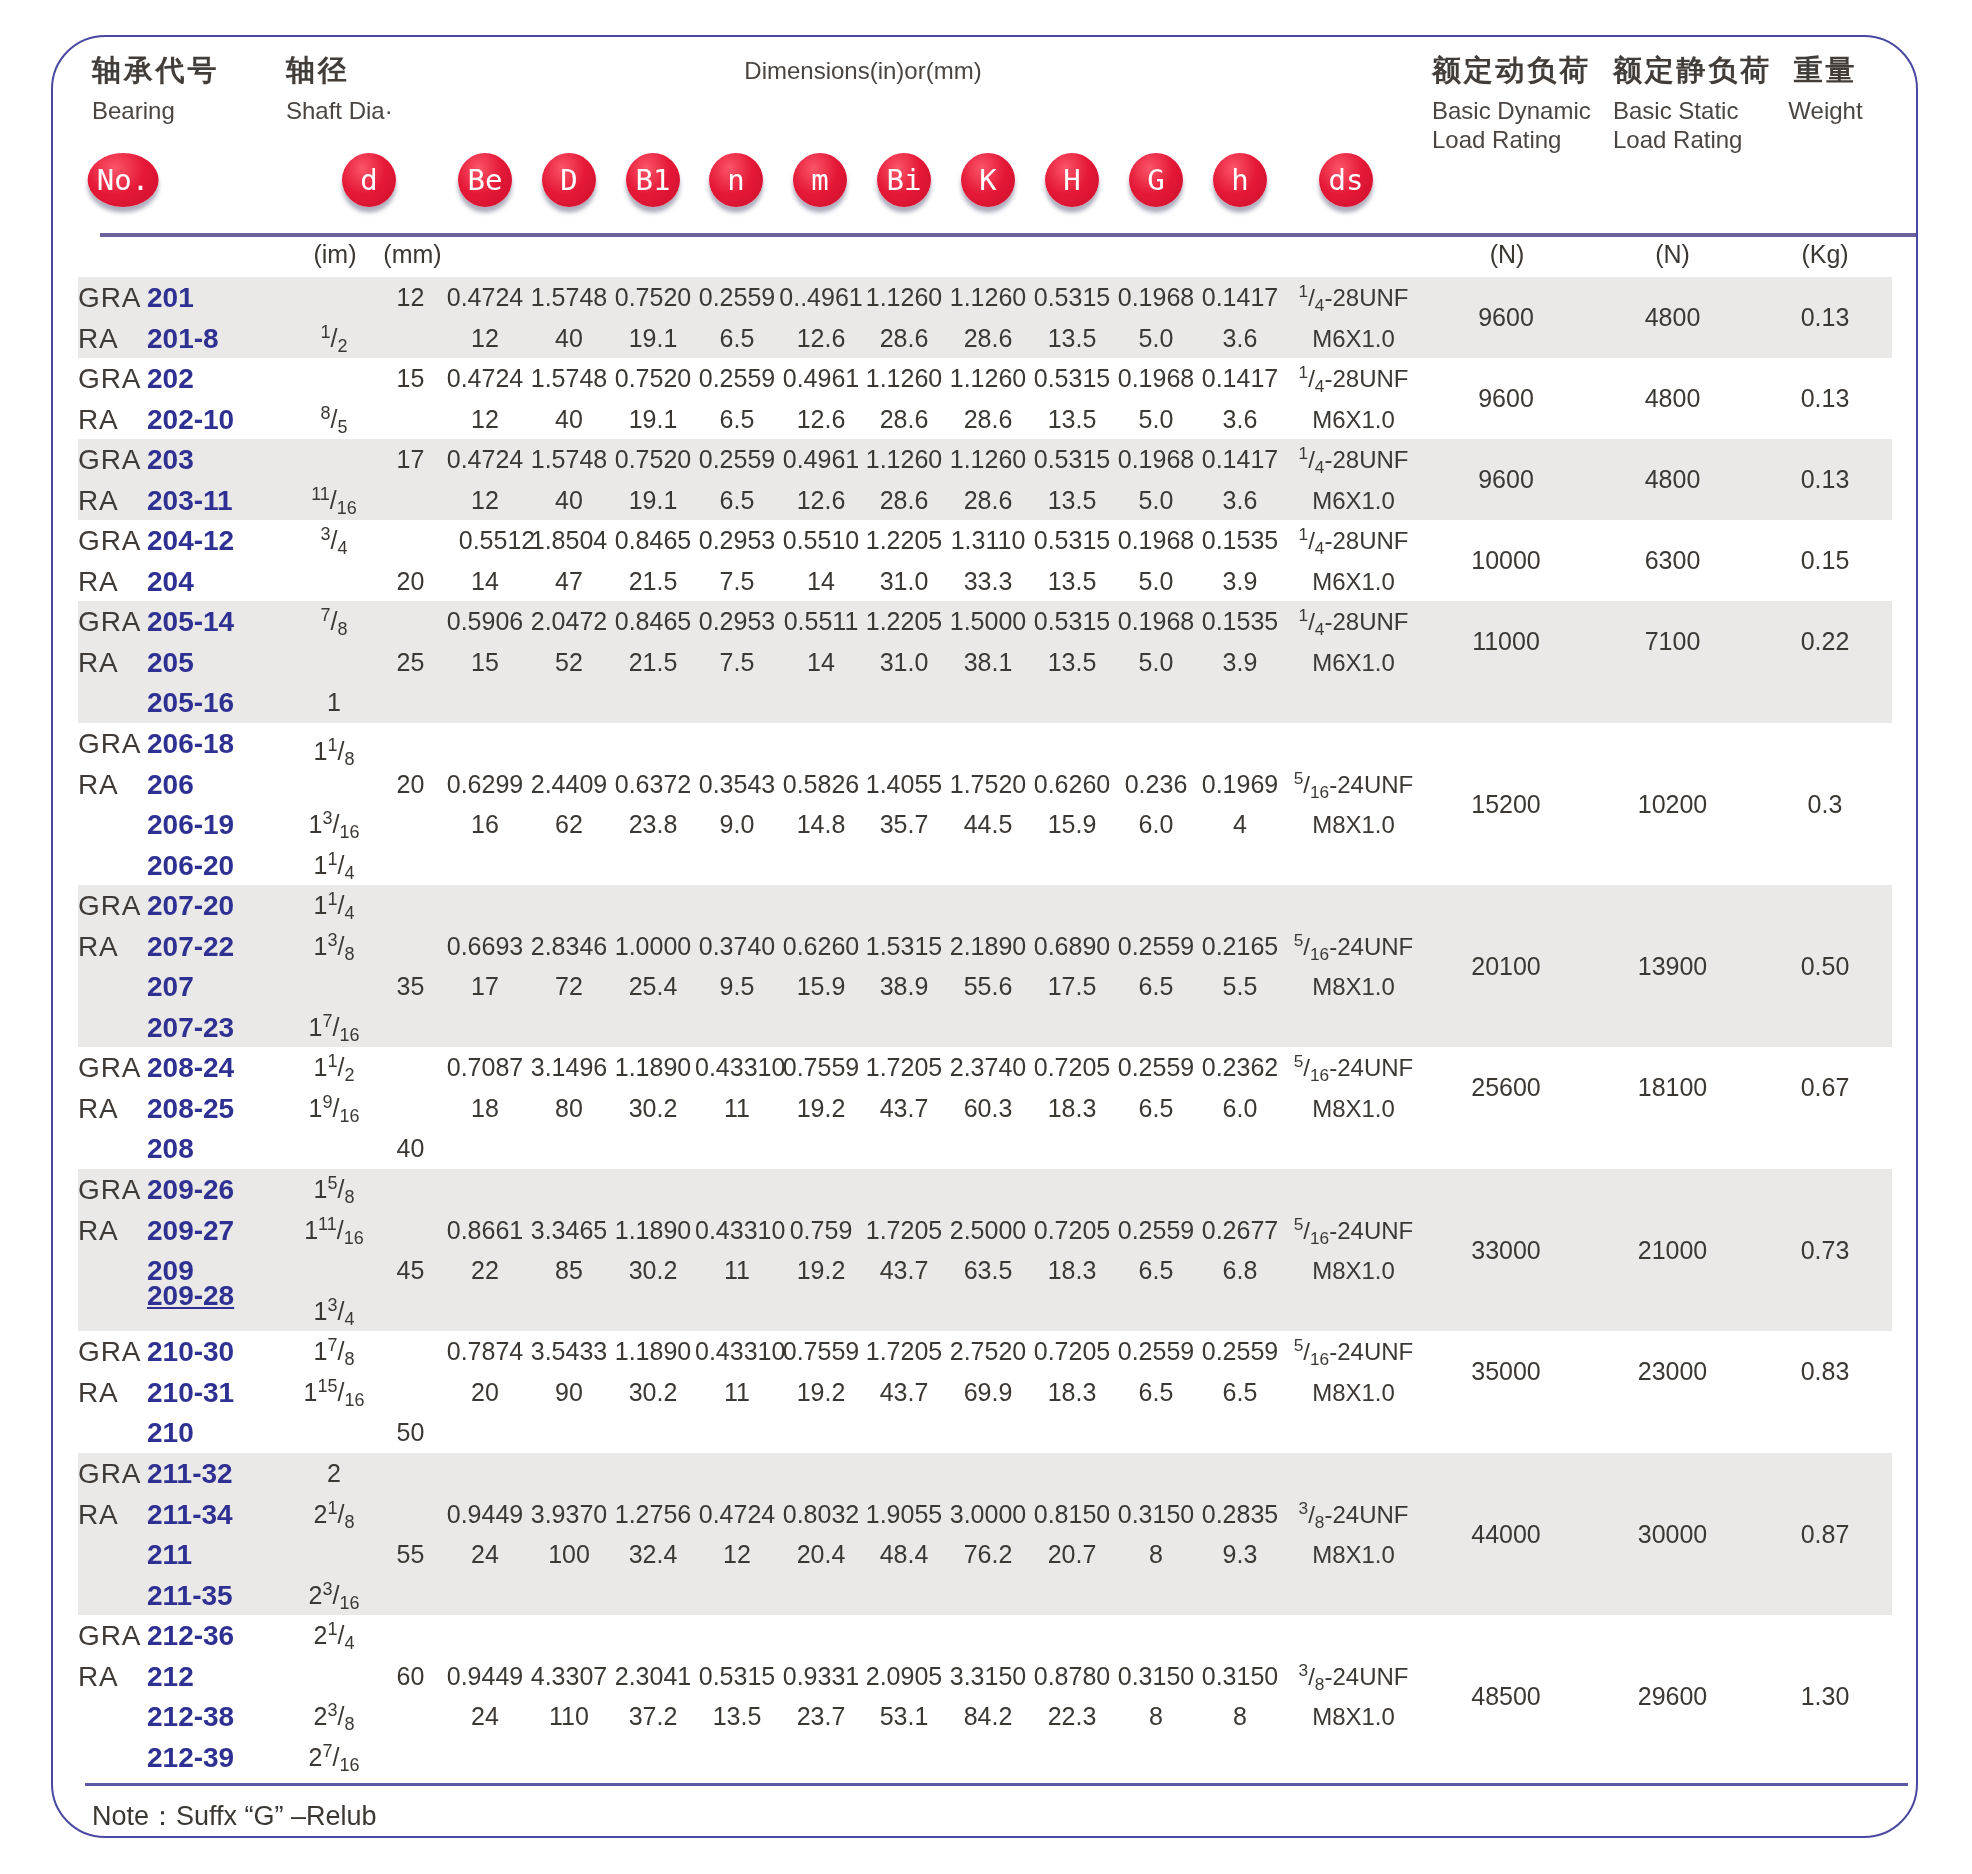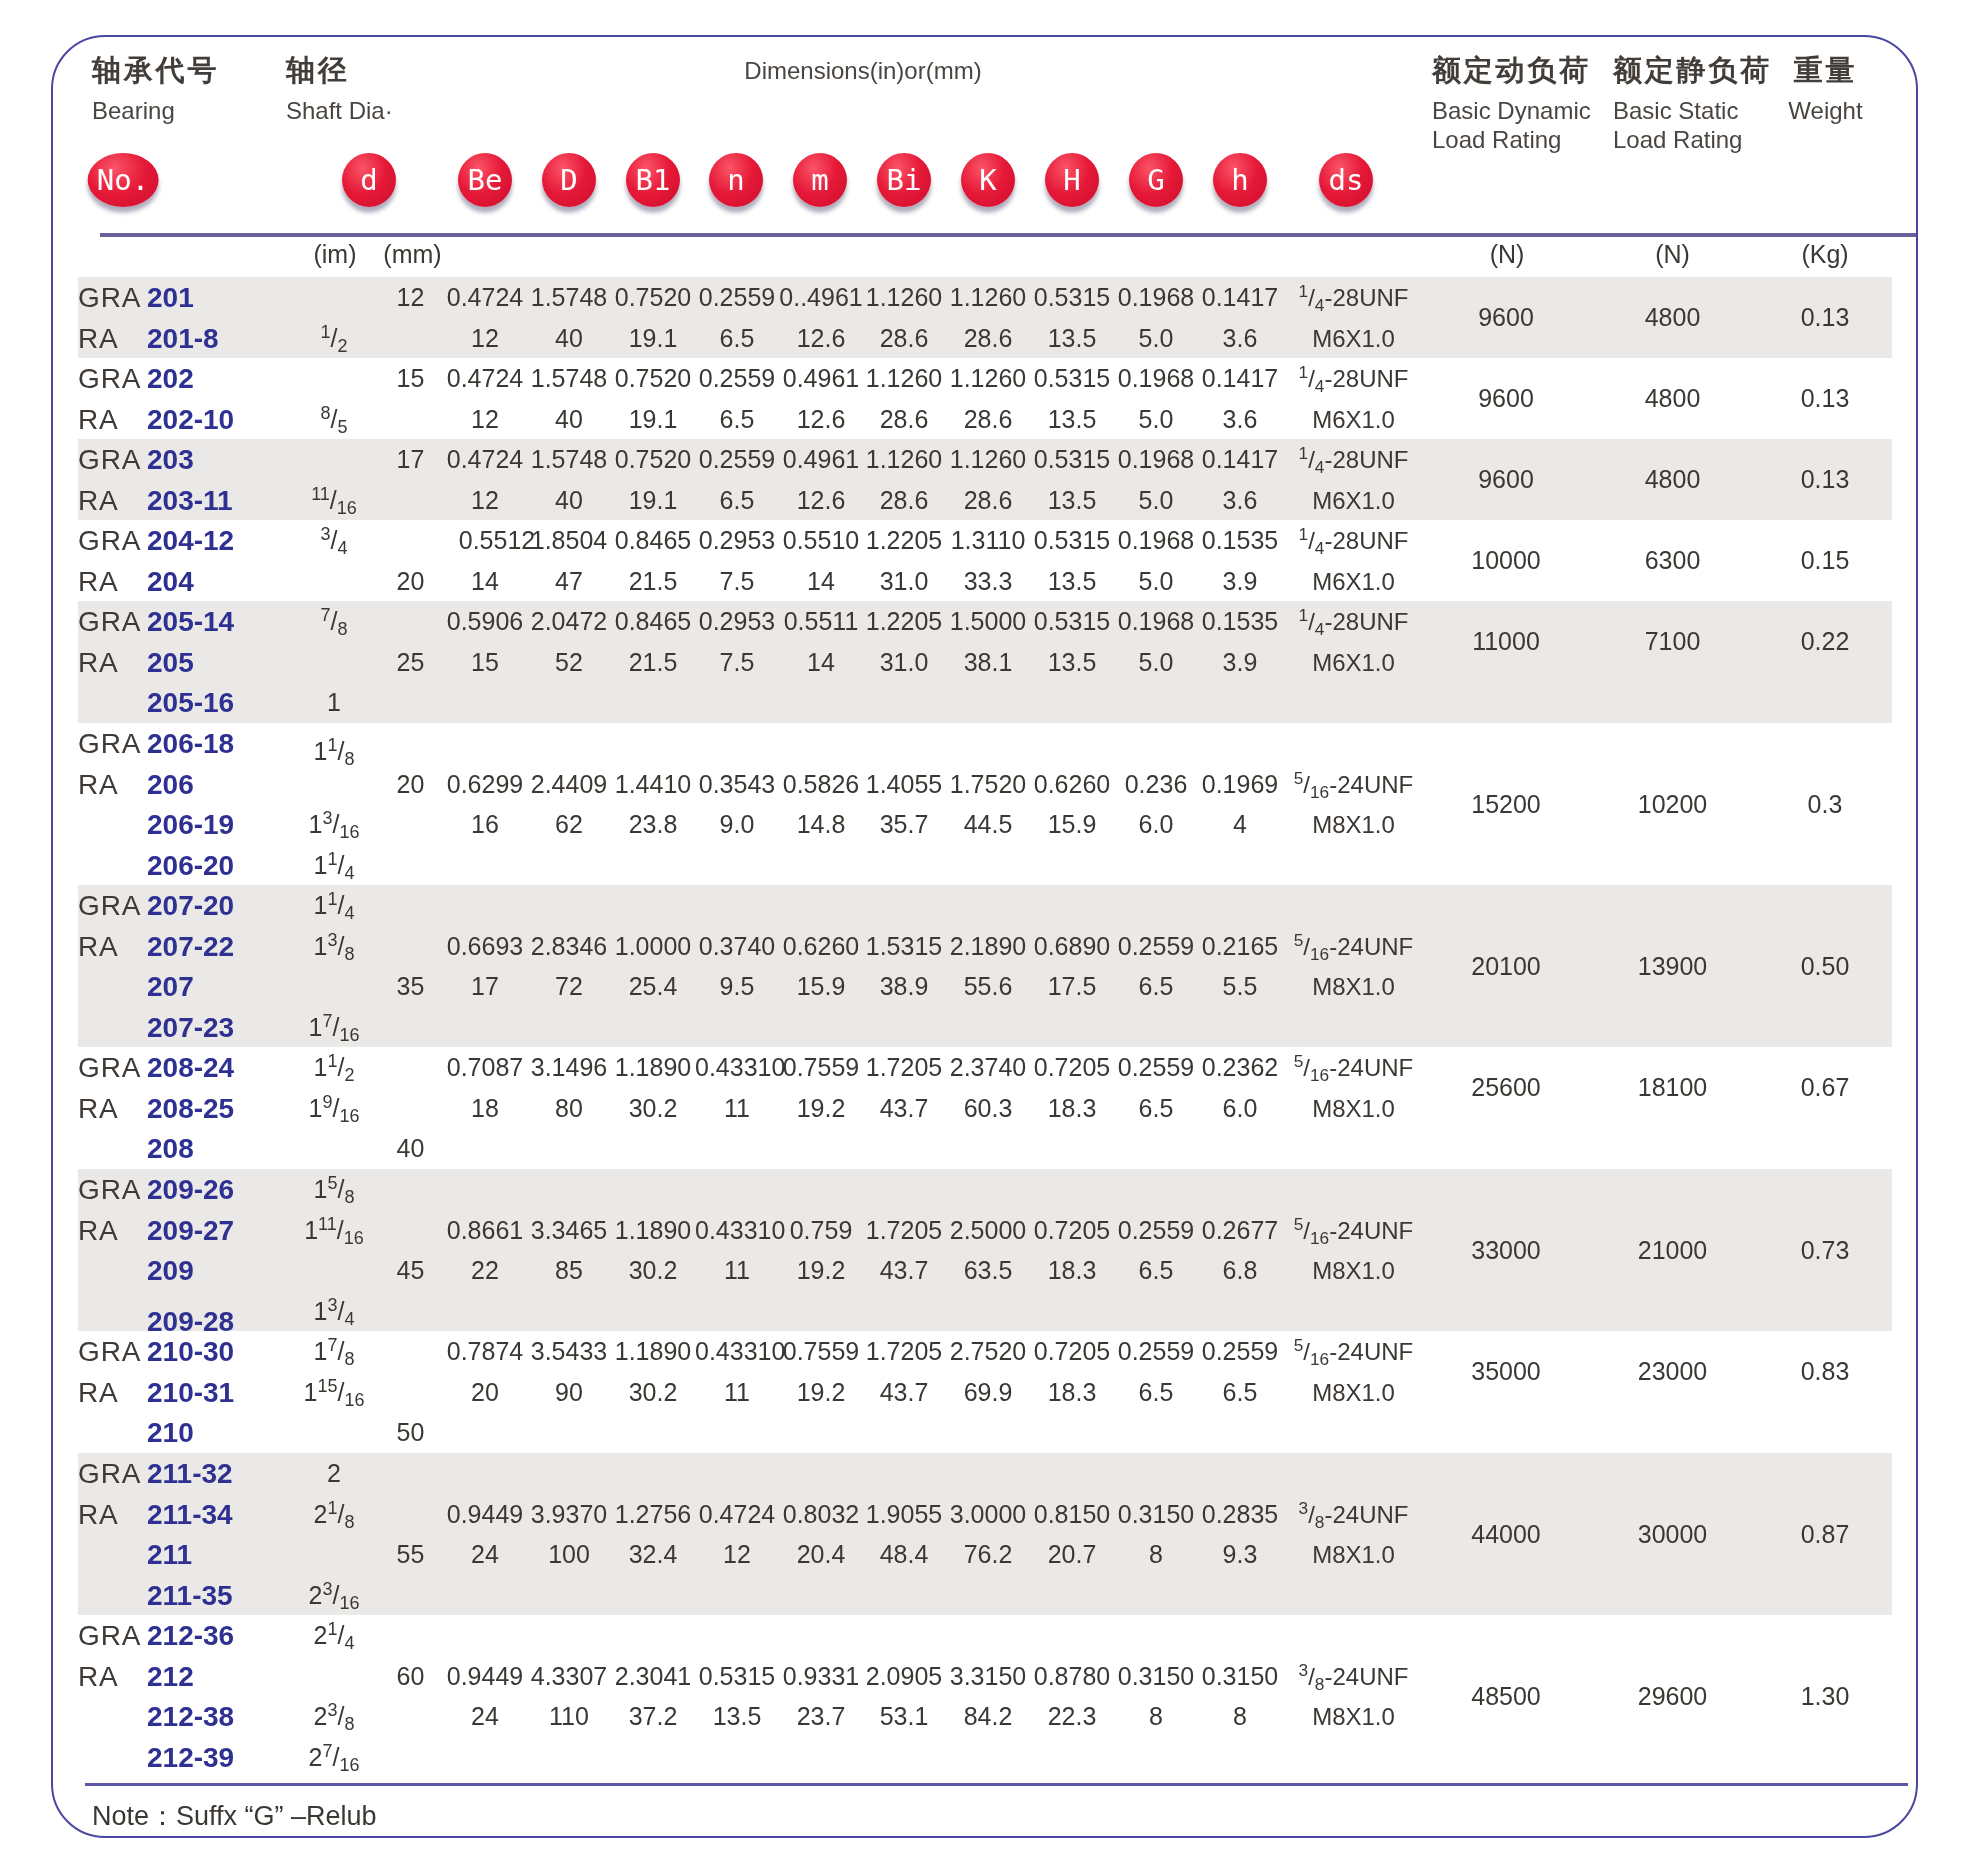--- a/index.html
+++ b/index.html
@@ -261,21 +261,21 @@
         <span class="cell shaft num" style="left: 212px; top: 8px; width: 88px;">1<sup>1</sup>/<sub>8</sub></span>
         <span class="cell prefix" style="left: 0px; top: 41px; width: 69px;">RA</span>
         <span class="cell code" style="left: 69px; top: 41px; width: 143px;">206</span>
         <span class="cell num" style="left: 300px; top: 41px; width: 65px;">20</span>
         <span class="cell code" style="left: 69px; top: 81px; width: 143px;">206-19</span>
         <span class="cell shaft num" style="left: 212px; top: 81px; width: 88px;">1<sup>3</sup>/<sub>16</sub></span>
         <span class="cell code" style="left: 69px; top: 122px; width: 143px;">206-20</span>
         <span class="cell shaft num" style="left: 212px; top: 122px; width: 88px;">1<sup>1</sup>/<sub>4</sub></span>
         <span class="cell num" style="left: 365px; top: 41px; width: 84px;">0.6299</span>
         <span class="cell num" style="left: 449px; top: 41px; width: 84px;">2.4409</span>
-        <span class="cell num" style="left: 533px; top: 41px; width: 84px;">1.4410</span>
+        <span class="cell num" style="left: 533px; top: 41px; width: 84px;">0.6372</span>
         <span class="cell num" style="left: 617px; top: 41px; width: 84px;">0.3543</span>
         <span class="cell num" style="left: 701px; top: 41px; width: 84px;">0.5826</span>
         <span class="cell num" style="left: 784px; top: 41px; width: 84px;">1.4055</span>
         <span class="cell num" style="left: 868px; top: 41px; width: 84px;">1.7520</span>
         <span class="cell num" style="left: 952px; top: 41px; width: 84px;">0.6260</span>
         <span class="cell num" style="left: 1036px; top: 41px; width: 84px;">0.236</span>
         <span class="cell num" style="left: 1120px; top: 41px; width: 84px;">0.1969</span>
         <span class="cell ds" style="left: 1204px; top: 41px; width: 143px;"><sup>5</sup>/<sub>16</sub>-24UNF</span>
         <span class="cell num" style="left: 365px; top: 81px; width: 84px;">16</span>
         <span class="cell num" style="left: 449px; top: 81px; width: 84px;">62</span>
@@ -366,21 +366,21 @@
       </div>
       <div class="group shade" style="height: 162px;">
         <span class="cell prefix" style="left: 0px; top: 0px; width: 69px;">GRA</span>
         <span class="cell code" style="left: 69px; top: 0px; width: 143px;">209-26</span>
         <span class="cell shaft num" style="left: 212px; top: 0px; width: 88px;">1<sup>5</sup>/<sub>8</sub></span>
         <span class="cell prefix" style="left: 0px; top: 41px; width: 69px;">RA</span>
         <span class="cell code" style="left: 69px; top: 41px; width: 143px;">209-27</span>
         <span class="cell shaft num" style="left: 212px; top: 41px; width: 88px;">1<sup>11</sup>/<sub>16</sub></span>
         <span class="cell code" style="left: 69px; top: 81px; width: 143px;">209</span>
         <span class="cell num" style="left: 300px; top: 81px; width: 65px;">45</span>
-        <span class="cell code" style="left: 69px; top: 132px; width: 143px;">209-28</span>
+        <span class="cell code" style="left: 69px; top: 106px; width: 143px; text-decoration: underline;">209-28</span>
         <span class="cell shaft num" style="left: 212px; top: 122px; width: 88px;">1<sup>3</sup>/<sub>4</sub></span>
         <span class="cell num" style="left: 365px; top: 41px; width: 84px;">0.8661</span>
         <span class="cell num" style="left: 449px; top: 41px; width: 84px;">3.3465</span>
         <span class="cell num" style="left: 533px; top: 41px; width: 84px;">1.1890</span>
         <span class="cell num" style="left: 617px; top: 41px; width: 84px;">0.43310</span>
         <span class="cell num" style="left: 701px; top: 41px; width: 84px;">0.759</span>
         <span class="cell num" style="left: 784px; top: 41px; width: 84px;">1.7205</span>
         <span class="cell num" style="left: 868px; top: 41px; width: 84px;">2.5000</span>
         <span class="cell num" style="left: 952px; top: 41px; width: 84px;">0.7205</span>
         <span class="cell num" style="left: 1036px; top: 41px; width: 84px;">0.2559</span>

